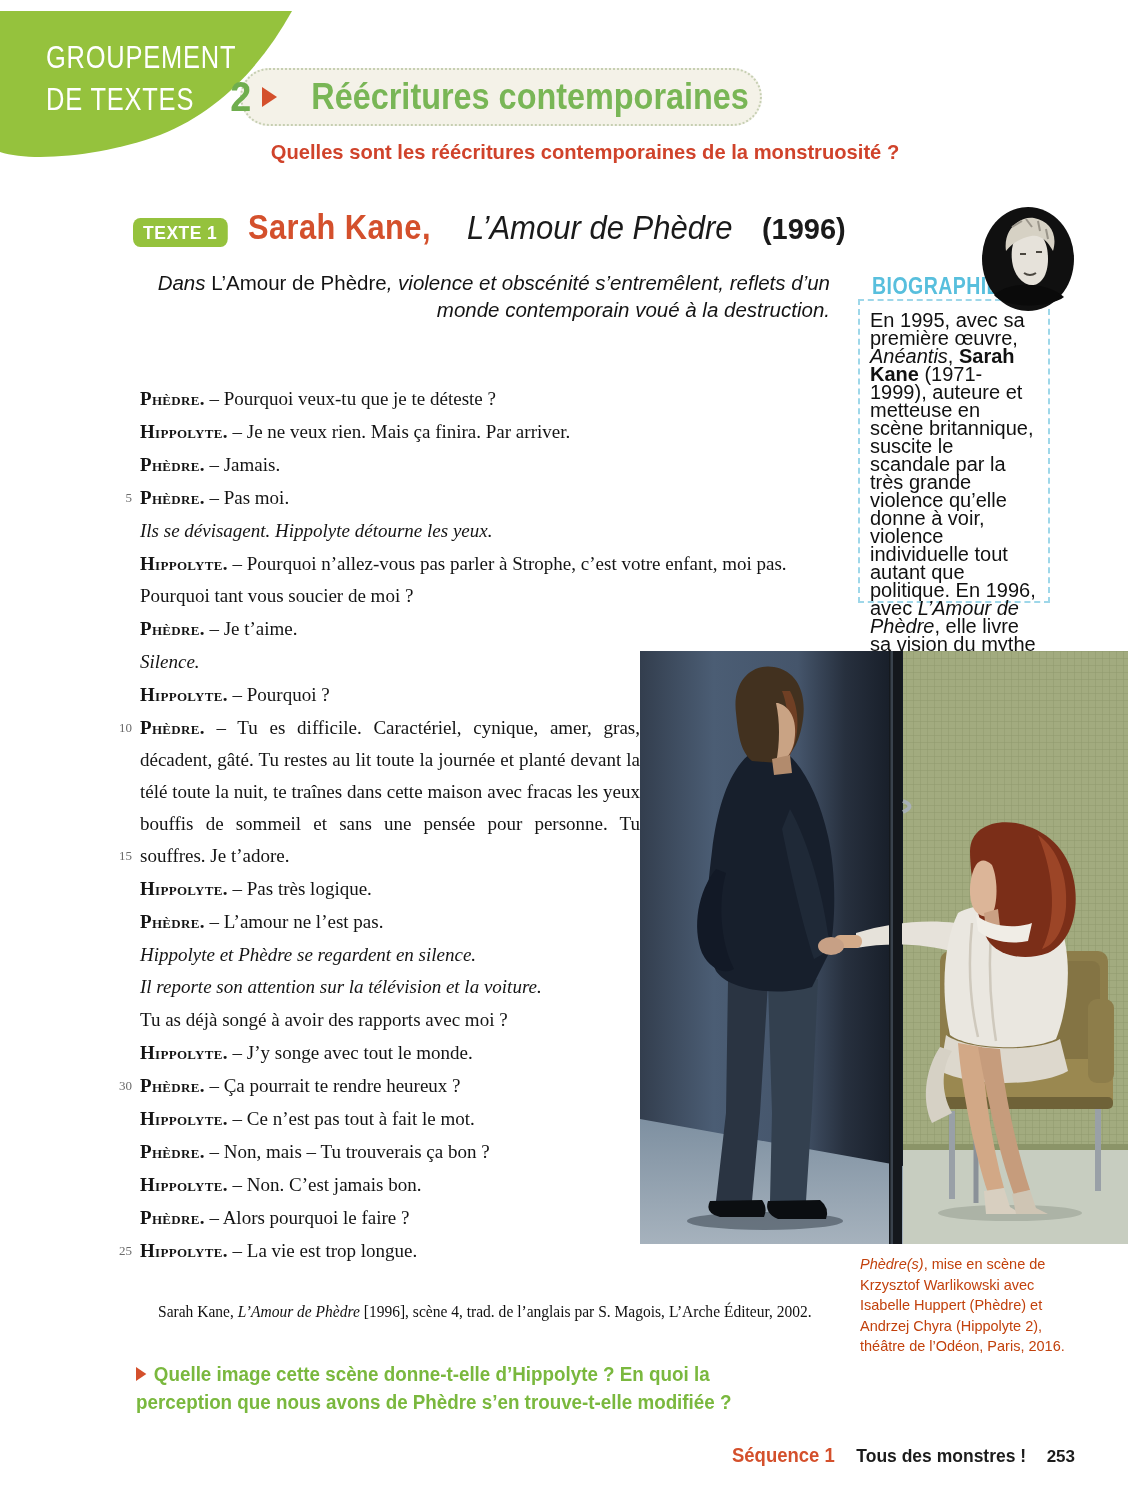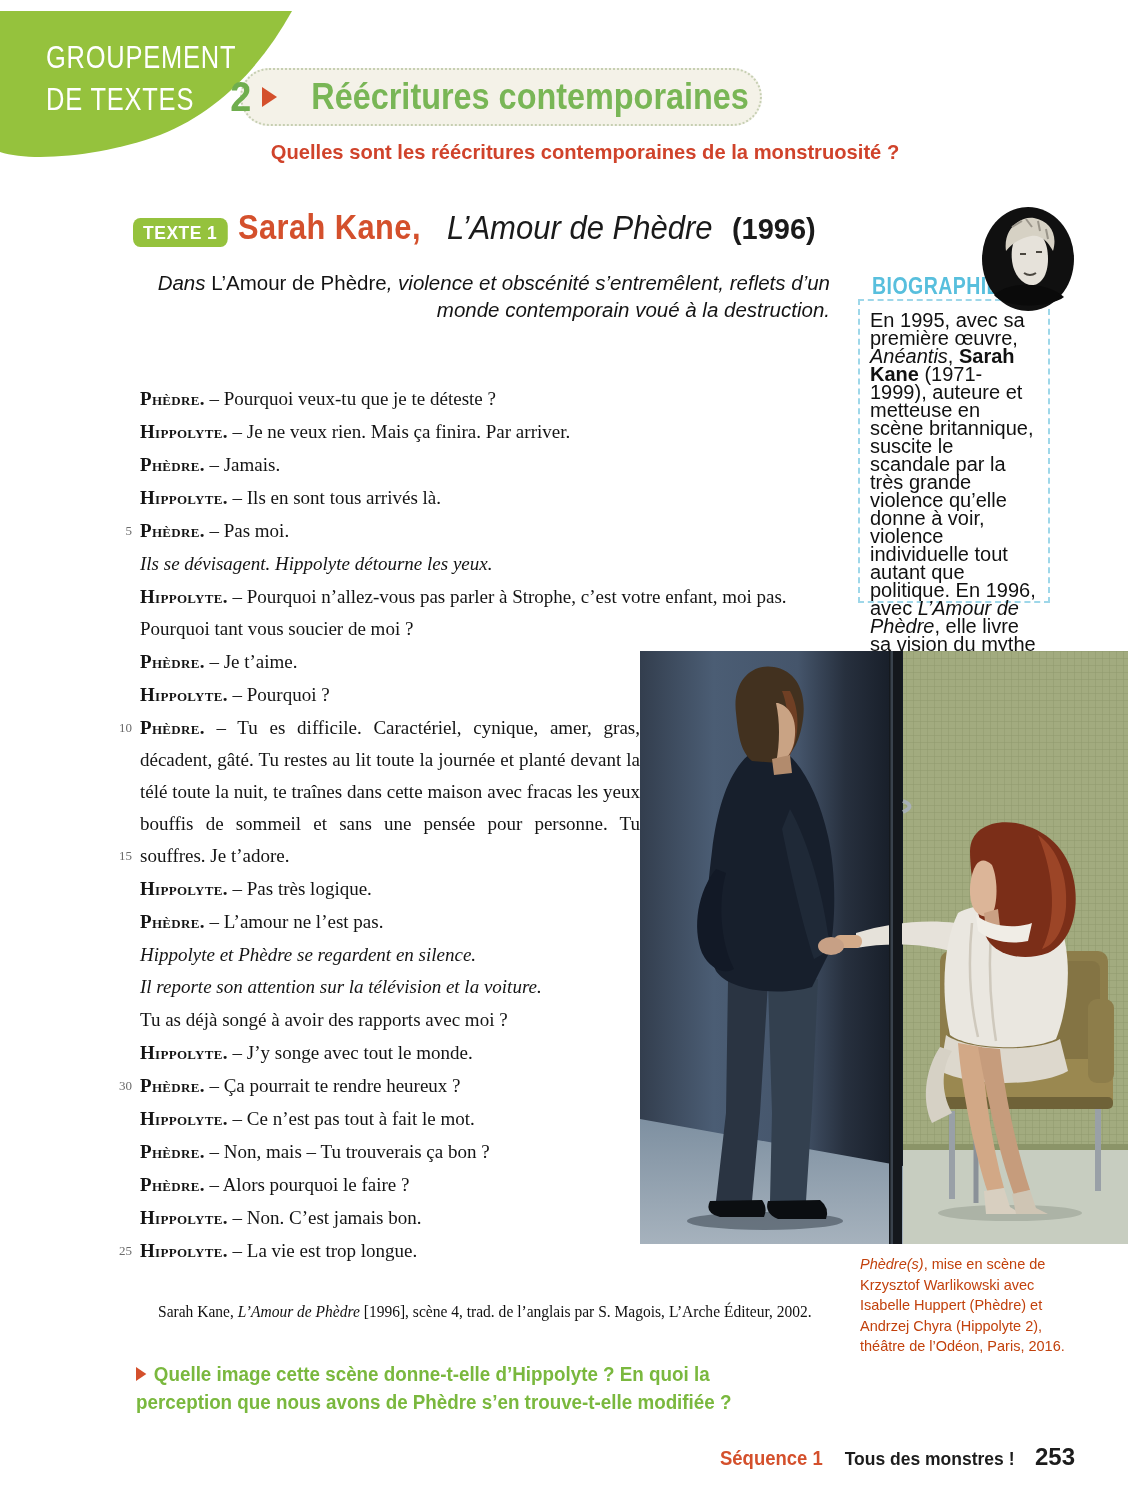--- a/index.html
+++ b/index.html
@@ -15,21 +15,21 @@
   .pill { position:absolute; left:240px; top:57px; width:522px; height:58px; background:#f4f2e8;
           border:2px dotted #c6cfb2; border-radius:30px; display:flex; align-items:center; justify-content:center; gap:10px; }
   .pill .num { color:#6fae4e; font-size:42px; font-weight:700; transform:scaleX(.9); }
   .pill .tri { width:0; height:0; border-left:15px solid #d4502c; border-top:10px solid transparent; border-bottom:10px solid transparent; }
   .pill .ttl { color:#79b656; font-size:36px; font-weight:700; transform:scaleX(.9); white-space:nowrap; }
 
   .guiding-q { position:absolute; left:200px; top:129px; width:770px; text-align:center; color:#d0432b;
                font-size:21px; font-weight:700; transform:scaleX(.96); transform-origin:center; }
 
   
-  .title-row { position:absolute; left:133px; top:196px; display:flex; align-items:baseline; gap:2px; white-space:nowrap; }
+  .title-row { position:absolute; left:133px; top:196px; display:flex; align-items:baseline; gap:12px; white-space:nowrap; }
   .badge { background:#95c23d; color:#fff; font-weight:700; font-size:19px; padding:4px 11px 3px; border-radius:8px;
            transform:scaleX(.92); transform-origin:left; letter-spacing:.5px; }
   .author { color:#d4502c; font-size:35px; font-weight:700; transform:scaleX(.88); transform-origin:left; letter-spacing:.5px; }
   .work { color:#1a1a1a; font-size:33px; font-style:italic; font-weight:400; transform:scaleX(.94); transform-origin:left; }
   .year { color:#1a1a1a; font-size:29px; font-weight:700; }
 
   .intro { position:absolute; left:140px; top:258px; width:690px; font-size:20.5px; line-height:27px;
            font-style:italic; color:#141414; font-weight:400;text-align:right; }
   .intro .rm { font-style:normal; }
 
@@ -62,21 +62,21 @@
   .caption .it { font-style:italic; }
 
   .activity { position:absolute; left:136px; top:1349px; width:660px; color:#7ab83e; font-size:20px; font-weight:700;
               line-height:28px; transform:scaleX(.94); transform-origin:left; }
   .activity .tri { display:inline-block; width:0; height:0; border-left:11px solid #d4502c;
                    border-top:7px solid transparent; border-bottom:7px solid transparent; margin-right:8px; }
 
   .footer { position:absolute; left:0; top:1432px; width:1075px; text-align:right; }
   .footer .seq { color:#d4502c; font-size:21px; font-weight:700; transform:scaleX(.88); display:inline-block; margin-right:10px; }
   .footer .bk { color:#1c1c1c; font-size:17.5px; font-weight:700; }
-  .footer .pg { color:#1c1c1c; font-size:24px; font-weight:700; margin-left:16px; }
+  .footer .pg { color:#1c1c1c; font-size:17px; font-weight:700; margin-left:16px; }
 </style>
 </head>
 <body>
 
 <div class="page">
 
   <svg class="abs" style="left:0;top:0" width="340" height="158" viewBox="0 0 340 158">
     <path d="M0 0 H292 C262 54 220 100 160 124 C106 144 34 152 0 141 Z" fill="#95c23d"></path>
   </svg>
   <div class="banner-text">
@@ -110,39 +110,39 @@
     <path d="M38 47 h6 M54 45 h6" stroke="#4a463f" stroke-width="2"></path>
     <path d="M42 66 q6 4 12 0" stroke="#4a463f" stroke-width="2" fill="none"></path>
     <path d="M12 88 C28 74 64 74 82 90 C68 101 24 102 12 88 Z" fill="#0a0a0a"></path>
   </svg>
   <div class="bio-box"><span>En 1995, avec sa première œuvre, </span><span class="it">Anéantis</span><span>, </span><span class="bd">Sarah Kane</span><span> (1971-1999), auteure et metteuse en scène britannique, suscite le scandale par la très grande violence qu’elle donne à voir, violence individuelle tout autant que politique. En 1996, avec </span><span class="it">L’Amour de Phèdre</span><span>, elle livre sa vision du mythe antique.</span></div>
 
   <div class="dialogue">
     <p><span class="sp">Phèdre.</span><span> – Pourquoi veux-tu que je te déteste ?</span></p>
     <p><span class="sp">Hippolyte.</span><span> – Je ne veux rien. Mais ça finira. Par arriver.</span></p>
     <p><span class="sp">Phèdre.</span><span> – Jamais.</span></p>
-    <p><span class="sp">Hippolyte.</span><span> – Ils en sont tous arrivés là.</span></p>
     <p><span class="lineno">5</span><span class="sp">Phèdre.</span><span> – Pas moi.</span></p>
     <p class="stage">Ils se dévisagent. Hippolyte détourne les yeux.</p>
     <p><span class="sp">Hippolyte.</span><span> – Pourquoi n’allez-vous pas parler à Strophe, c’est votre enfant, moi pas. Pourquoi tant vous soucier de moi ?</span></p>
 
     <div class="sec-b">
       <p><span class="sp">Phèdre.</span><span> – Je t’aime.</span></p>
+      <p class="stage">Silence.</p>
       <p><span class="sp">Hippolyte.</span><span> – Pourquoi ?</span></p>
       <p class="just"><span class="lineno">10</span><span class="lineno bot">15</span><span class="sp">Phèdre.</span><span> – Tu es difficile. Caractériel, cynique, amer, gras, décadent, gâté. Tu restes au lit toute la journée et planté devant la télé toute la nuit, te traînes dans cette maison avec fracas les yeux bouffis de sommeil et sans une pensée pour personne. Tu souffres. Je t’adore.</span></p>
       <p><span class="sp">Hippolyte.</span><span> – Pas très logique.</span></p>
       <p><span class="sp">Phèdre.</span><span> – L’amour ne l’est pas.</span></p>
       <p class="stage"><span>Hippolyte et Phèdre se regardent en silence.</span><br><span>Il reporte son attention sur la télévision et la voiture.</span></p>
       <p>Tu as déjà songé à avoir des rapports avec moi ?</p>
       <p><span class="sp">Hippolyte.</span><span> – J’y songe avec tout le monde.</span></p>
       <p><span class="lineno">30</span><span class="sp">Phèdre.</span><span> – Ça pourrait te rendre heureux ?</span></p>
       <p><span class="sp">Hippolyte.</span><span> – Ce n’est pas tout à fait le mot.</span></p>
       <p><span class="sp">Phèdre.</span><span> – Non, mais – Tu trouverais ça bon ?</span></p>
+      <p><span class="sp">Hippolyte.</span><span> – Non. C’est jamais bon.</span></p>
       <p><span class="sp">Phèdre.</span><span> – Alors pourquoi le faire ?</span></p>
-      <p><span class="sp">Hippolyte.</span><span> – Non. C’est jamais bon.</span></p>
       <p><span class="lineno">25</span><span class="sp">Hippolyte.</span><span> – La vie est trop longue.</span></p>
     </div>
   </div>
 
   <svg class="photo" viewBox="0 0 488 593">
     <defs>
       <pattern id="tiles" width="7" height="7" patternUnits="userSpaceOnUse">
         <rect width="7" height="7" fill="#a2ab7f"></rect>
         <path d="M0 0H7M0 0V7" stroke="#7e8a5e" stroke-width="1" opacity="0.55"></path>
       </pattern>

